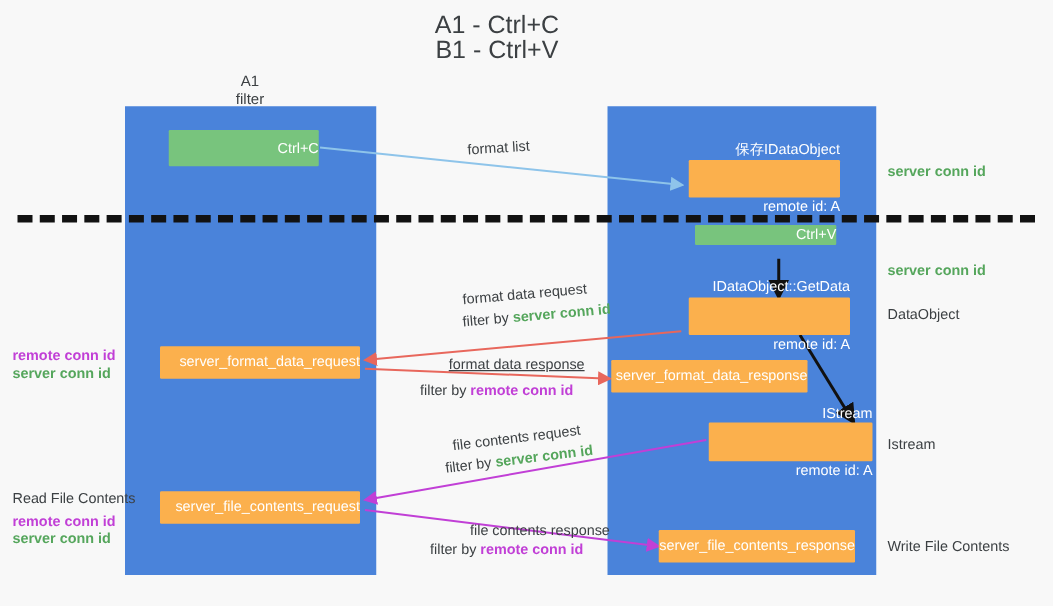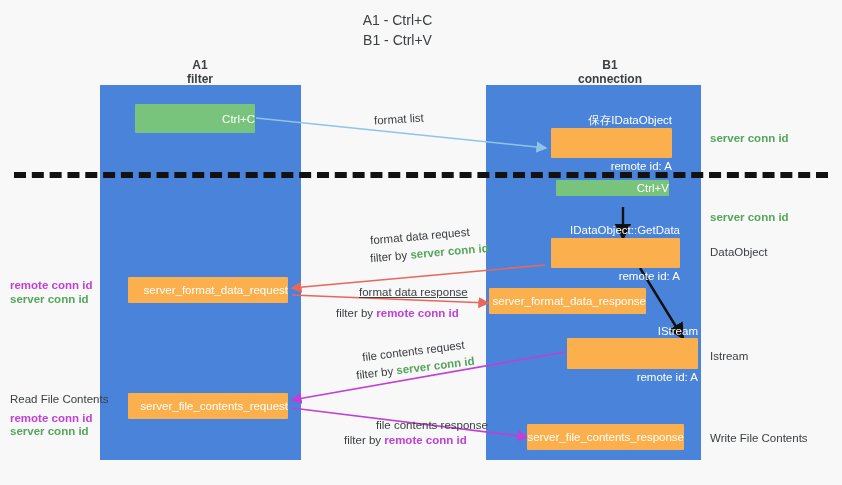--- a/index.html
+++ b/index.html
@@ -14,32 +14,31 @@
     background: #f8f8f8;
     font-family: "Liberation Sans", sans-serif;
     overflow: hidden;
   }
   .title {
     position: absolute;
     left: 0;
     top: 10px;
     width: 795px;
     text-align: center;
-    font-size: 14px;
+    font-size: 20px;
     color: #3c4043;
     line-height: 20px;
   }
   .col-header {
     position: absolute;
     text-align: center;
     font-size: 12px;
     color: #3c4043;
     line-height: 14px;
     width: 200px;
-    font-weight: bold;
   }
   .lane {
     position: absolute;
     background: #4a83da;
   }
   .box {
     position: absolute;
     box-sizing: border-box;
     display: flex;
     flex-direction: column;
@@ -95,24 +94,20 @@
   <div class="title">
     <div>A1 - Ctrl+C</div>
     <div>B1 - Ctrl+V</div>
   </div>
 
   <div class="col-header" style="left:100px; top:58px;">
     <div>A1</div>
     <div>filter</div>
   </div>
 
-  <div class="col-header" style="left:510px; top:58px;">
-    <div>B1</div>
-    <div>connection</div>
-  </div>
 
   <div class="lane" style="left:100px; top:85px; width:201px; height:375px;"></div>
   <div class="lane" style="left:486px; top:85px; width:215px; height:375px;"></div>
 
   <svg class="overlay" viewBox="0 0 842 485">
     <defs>
       <marker id="ah-blue" markerWidth="7" markerHeight="7" refX="6" refY="3.5" orient="auto">
         <polygon points="0,0 7,3.5 0,7" fill="#8ec4ea"></polygon>
       </marker>
       <marker id="ah-red" markerWidth="7" markerHeight="7" refX="6" refY="3.5" orient="auto">

